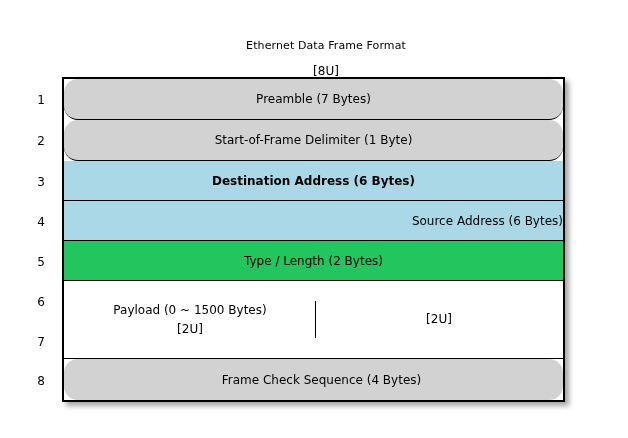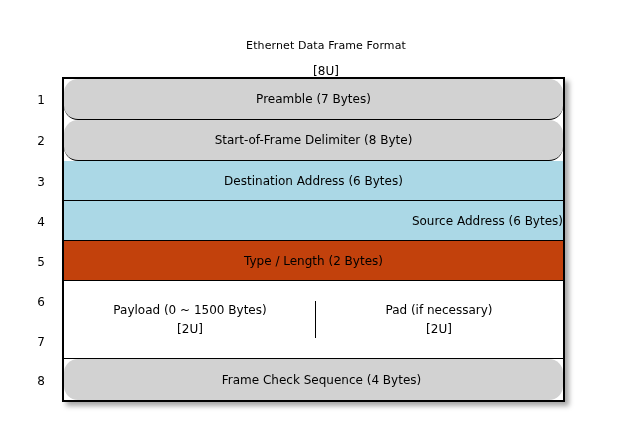--- a/index.html
+++ b/index.html
@@ -77,21 +77,21 @@
   }
   .frame-row:last-child {
     border-bottom: none;
     padding-left: 16px;
   }
   .row-h41 { height: 41px; }
   .row-h78 { height: 78px; }
 
   .cell-gray   { background: #d2d2d2; border-radius: 14px; }
   .cell-blue   { background: #abd8e6; }
-  .cell-yellow { background: #c2410c; justify-content: center; }
+  .cell-yellow { background: #22c55e; justify-content: center; }
   .cell-white  { background: #ffffff; }
 
   .split-row {
     display: flex;
     padding: 1px;
     text-align: center;
   }
   .split-cell {
     box-sizing: border-box;
     display: flex;
@@ -131,42 +131,41 @@
   <div class="row-index" style="top:336px;">7</div>
   <div class="row-index" style="top:375px;">8</div>
 
   <div class="frame-table">
 
     <div class="frame-row row-h41 cell-gray">
       <span class="cell-label">Preamble (7 Bytes)</span>
     </div>
 
     <div class="frame-row row-h41 cell-gray">
-      <span class="cell-label">Start-of-Frame Delimiter (8 Byte)</span>
+      <span class="cell-label">Start-of-Frame Delimiter (1 Byte)</span>
     </div>
 
-    <div class="frame-row row-h40 cell-blue" style="height:40px;">
+    <div class="frame-row row-h40 cell-blue" style="height:40px;font-weight:bold;">
       <span class="cell-label">Destination Address (6 Bytes)</span>
     </div>
 
     <div class="frame-row row-h40 cell-blue" style="height:40px;justify-content:flex-end;">
       <span class="cell-label">Source Address (6 Bytes)</span>
     </div>
 
     <div class="frame-row row-h40 cell-yellow" style="height:40px;">
       <span class="cell-label">Type / Length (2 Bytes)</span>
     </div>
 
     <div class="frame-row row-h78 cell-white split-row">
       <div class="split-cell split-left">
         <span class="cell-label">Payload (0 ~ 1500 Bytes)</span>
         <span class="cell-sublabel">[2U]</span>
       </div>
       <div class="split-cell split-right">
-        <span class="cell-label">Pad (if necessary)</span>
         <span class="cell-sublabel">[2U]</span>
       </div>
     </div>
 
     <div class="frame-row row-h41 cell-gray">
       <span class="cell-label">Frame Check Sequence (4 Bytes)</span>
     </div>
 
   </div>
 </div>

